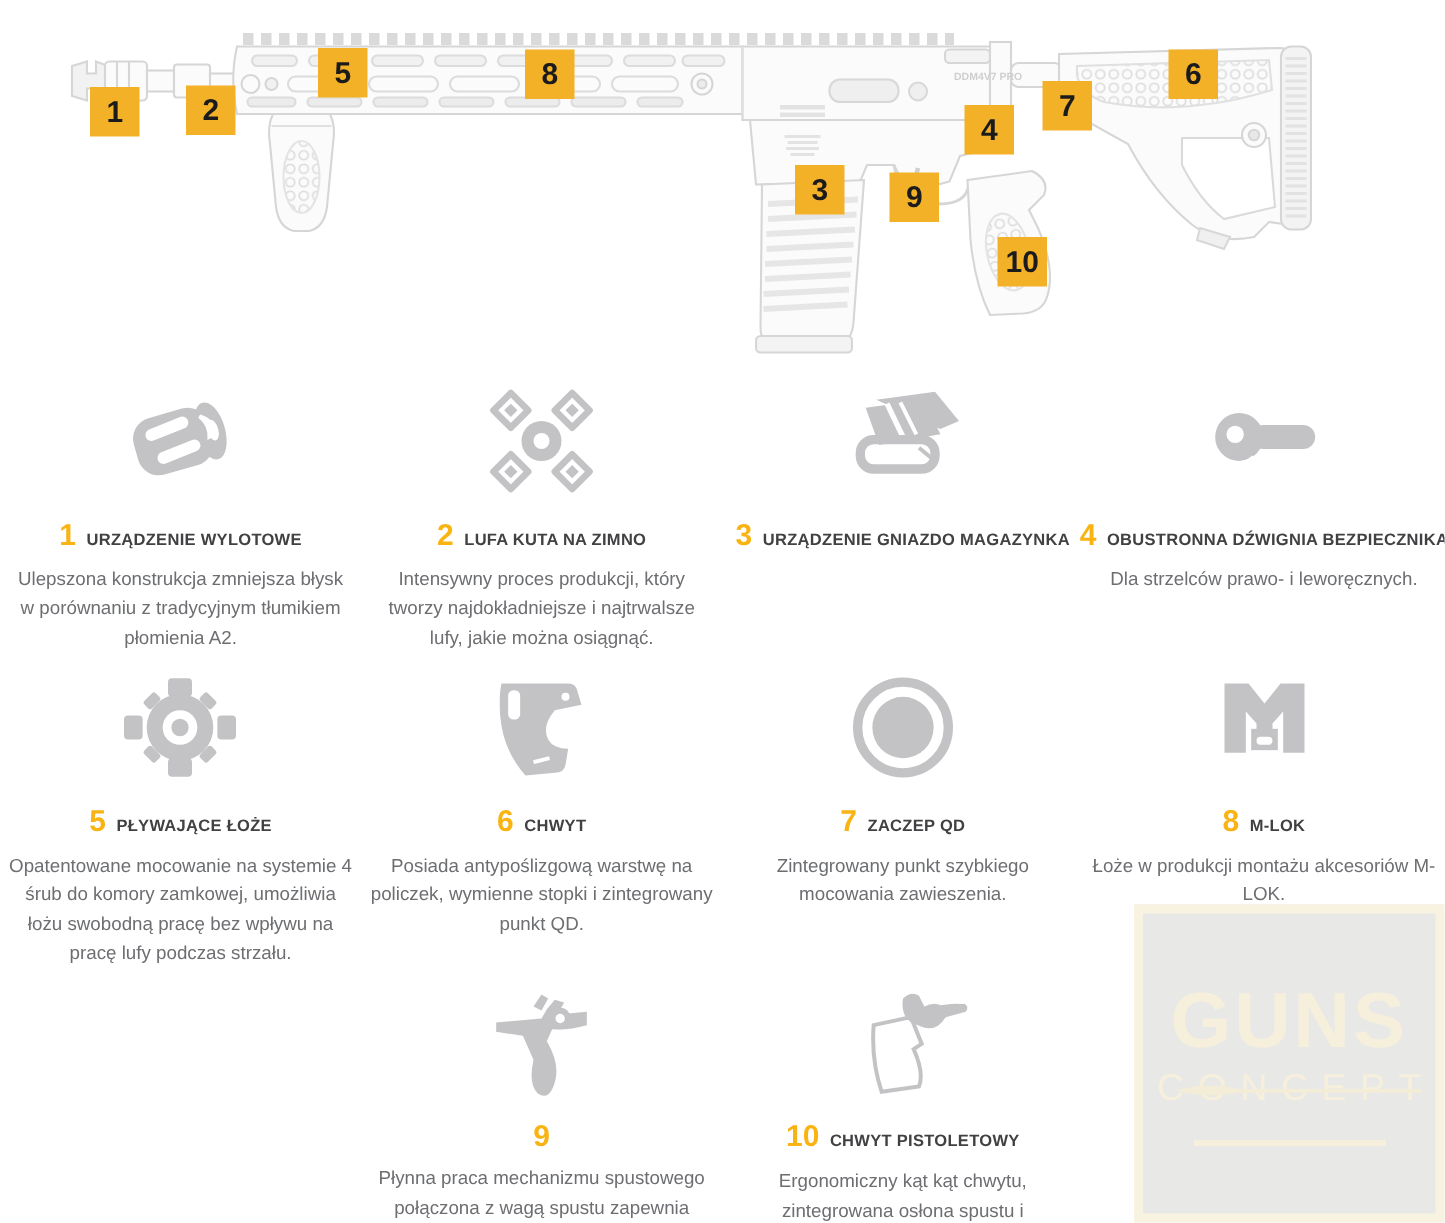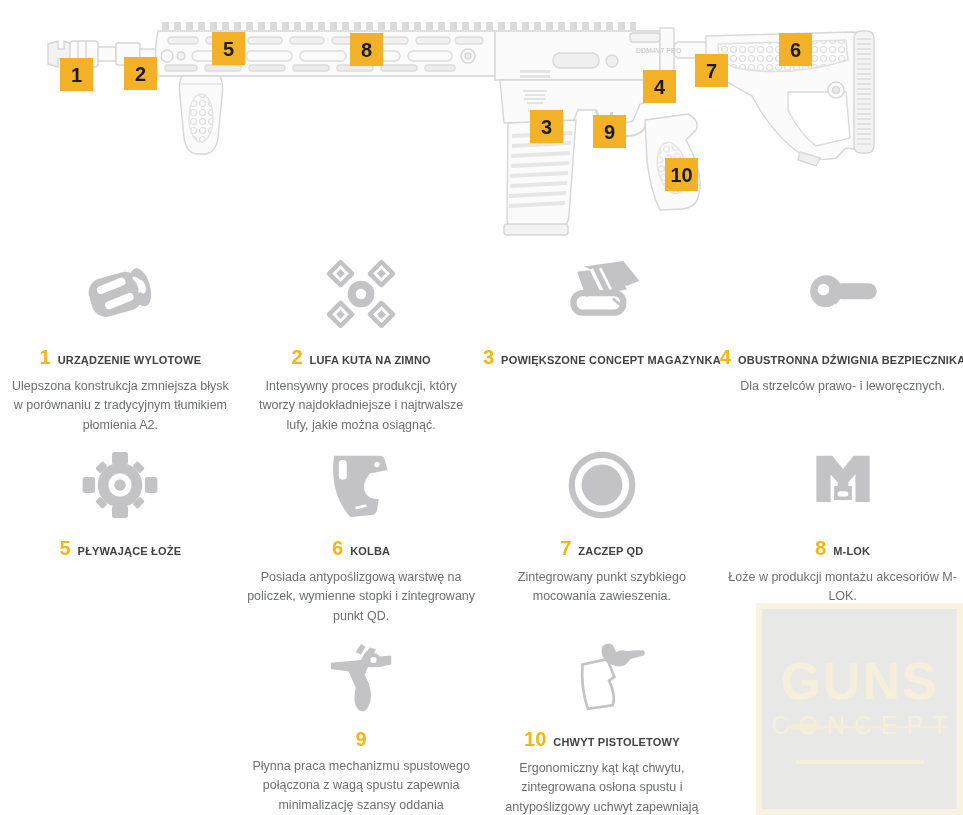--- a/index.html
+++ b/index.html
@@ -222,21 +222,21 @@
           <path d="M30,14 L74,8 L92,30 L78,36 Z" fill="#c3c3c5"></path>
           <path d="M22,20 L66,14 L78,40 L32,48 Z" fill="#c3c3c5"></path>
           <path d="M38,17 L50,42" stroke="#fff" stroke-width="4"></path>
           <path d="M48,16 L60,40" stroke="#fff" stroke-width="3"></path>
           <rect x="18" y="44" width="56" height="22" rx="10" fill="none" stroke="#c3c3c5" stroke-width="7"></rect>
           <path d="M62,50 L74,60" stroke="#c3c3c5" stroke-width="3"></path>
         </svg>
       </div>
       <div class="feature-head">
         <span class="feature-num">3</span>
-        <span class="feature-title">POWIĘKSZONE CONCEPT MAGAZYNKA</span>
+        <span class="feature-title">URZĄDZENIE GNIAZDO MAGAZYNKA</span>
       </div>
     </div>
 
     <div class="feature">
       <div class="icon-box">
         <svg width="100" height="80" viewBox="0 0 100 90">
           <circle cx="31" cy="42" r="18" fill="#c3c3c5"></circle>
           <rect x="40" y="33" width="48" height="18" rx="9" fill="#c3c3c5"></rect>
           <circle cx="28" cy="40" r="6.5" fill="#fff"></circle>
           <path d="M16,55 a18,18 0 0 0 26,2" stroke="#fff" stroke-width="3" fill="none"></path>
@@ -264,34 +264,35 @@
           </g>
           <circle cx="50" cy="45" r="25" fill="#c3c3c5"></circle>
           <circle cx="50" cy="45" r="13" fill="#fff"></circle>
           <circle cx="50" cy="45" r="6.5" fill="#c3c3c5"></circle>
         </svg>
       </div>
       <div class="feature-head">
         <span class="feature-num">5</span>
         <span class="feature-title">PŁYWAJĄCE ŁOŻE</span>
       </div>
+      <p class="feature-desc">Opatentowane mocowanie na systemie 4 śrub do komory zamkowej, umożliwia łożu swobodną pracę bez wpływu na pracę lufy podczas strzału.</p>
     </div>
 
     <div class="feature">
       <div class="icon-box">
         <svg width="100" height="80" viewBox="0 0 100 90">
           <path d="M20,12 L70,12 Q76,12 77,18 L80,28 L60,32 Q50,44 55,54 Q59,61 70,61 L68,73 Q67,79 60,79 L38,81 Q21,62 19,36 Q18,20 20,12 Z" fill="#c3c3c5"></path>
           <rect x="25" y="17" width="9" height="22" rx="4" fill="#fff"></rect>
           <circle cx="68" cy="22" r="3" fill="#fff"></circle>
           <path d="M44,71 l12,-3" stroke="#fff" stroke-width="3" fill="none"></path>
         </svg>
       </div>
       <div class="feature-head">
         <span class="feature-num">6</span>
-        <span class="feature-title">KOLBA</span>
+        <span class="feature-title">CHWYT</span>
       </div>
       <p class="feature-desc">Posiada antypoślizgową warstwę na policzek, wymienne stopki i zintegrowany punkt QD.</p>
     </div>
 
     <div class="feature">
       <div class="icon-box">
         <svg width="100" height="80" viewBox="0 0 100 90">
           <circle cx="50" cy="45" r="34" fill="none" stroke="#c3c3c5" stroke-width="7"></circle>
           <circle cx="50" cy="45" r="23" fill="#c3c3c5"></circle>
         </svg>

